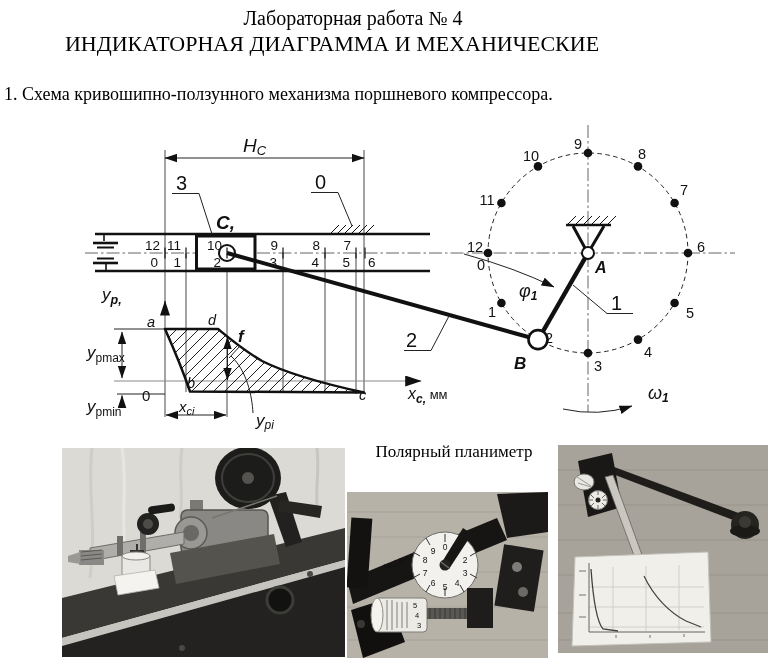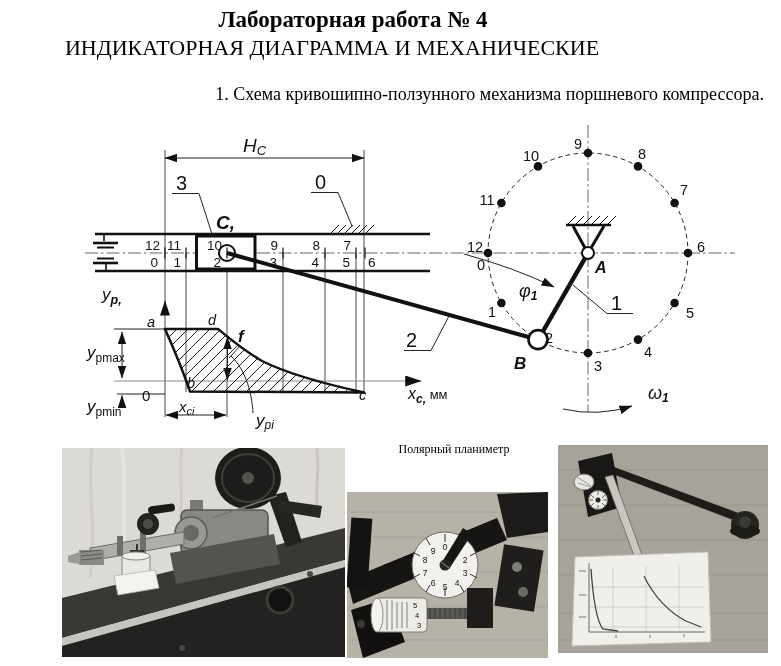--- a/index.html
+++ b/index.html
@@ -1,22 +1,22 @@
 <!DOCTYPE html>
 <html><head>
 <meta charset="utf-8">
 <style>
   html,body{margin:0;padding:0;background:#fff;}
   .page{position:relative;width:781px;height:666px;background:#ffffff;overflow:hidden;
         font-family:"Liberation Serif",serif;color:#000;}
   .hdr{position:absolute;left:0;top:6px;width:664px;text-align:center;}
-  .hdr .l1{font-size:23px;font-weight:bold;line-height:1.25;padding-left:42px;}
+  .hdr .l1{font-size:20px;font-weight:normal;line-height:1.25;padding-left:42px;}
   .hdr .l2{font-size:22px;font-weight:normal;line-height:1.22;}
-  .item1{position:absolute;left:4px;top:84px;width:760px;font-size:18px;text-align:right;}
-  .caption{position:absolute;left:358px;top:442px;width:192px;text-align:center;font-size:12px;}
+  .item1{position:absolute;left:4px;top:84px;width:760px;font-size:18px;}
+  .caption{position:absolute;left:358px;top:442px;width:192px;text-align:center;font-size:17px;}
   svg{position:absolute;}
   svg text{font-family:"Liberation Sans",sans-serif;fill:#111;}
   .it{font-style:italic;}
   .bd{font-weight:bold;}
   .thin{stroke:#333;stroke-width:0.9;fill:none;}
   .thick{stroke:#111;stroke-width:2.6;fill:none;}
   .dim{stroke:#222;stroke-width:1;fill:none;}
   .cdash{stroke:#555;stroke-width:0.9;fill:none;stroke-dasharray:13 3 2.5 3;}
   .dot{fill:#111;}
 </style>

